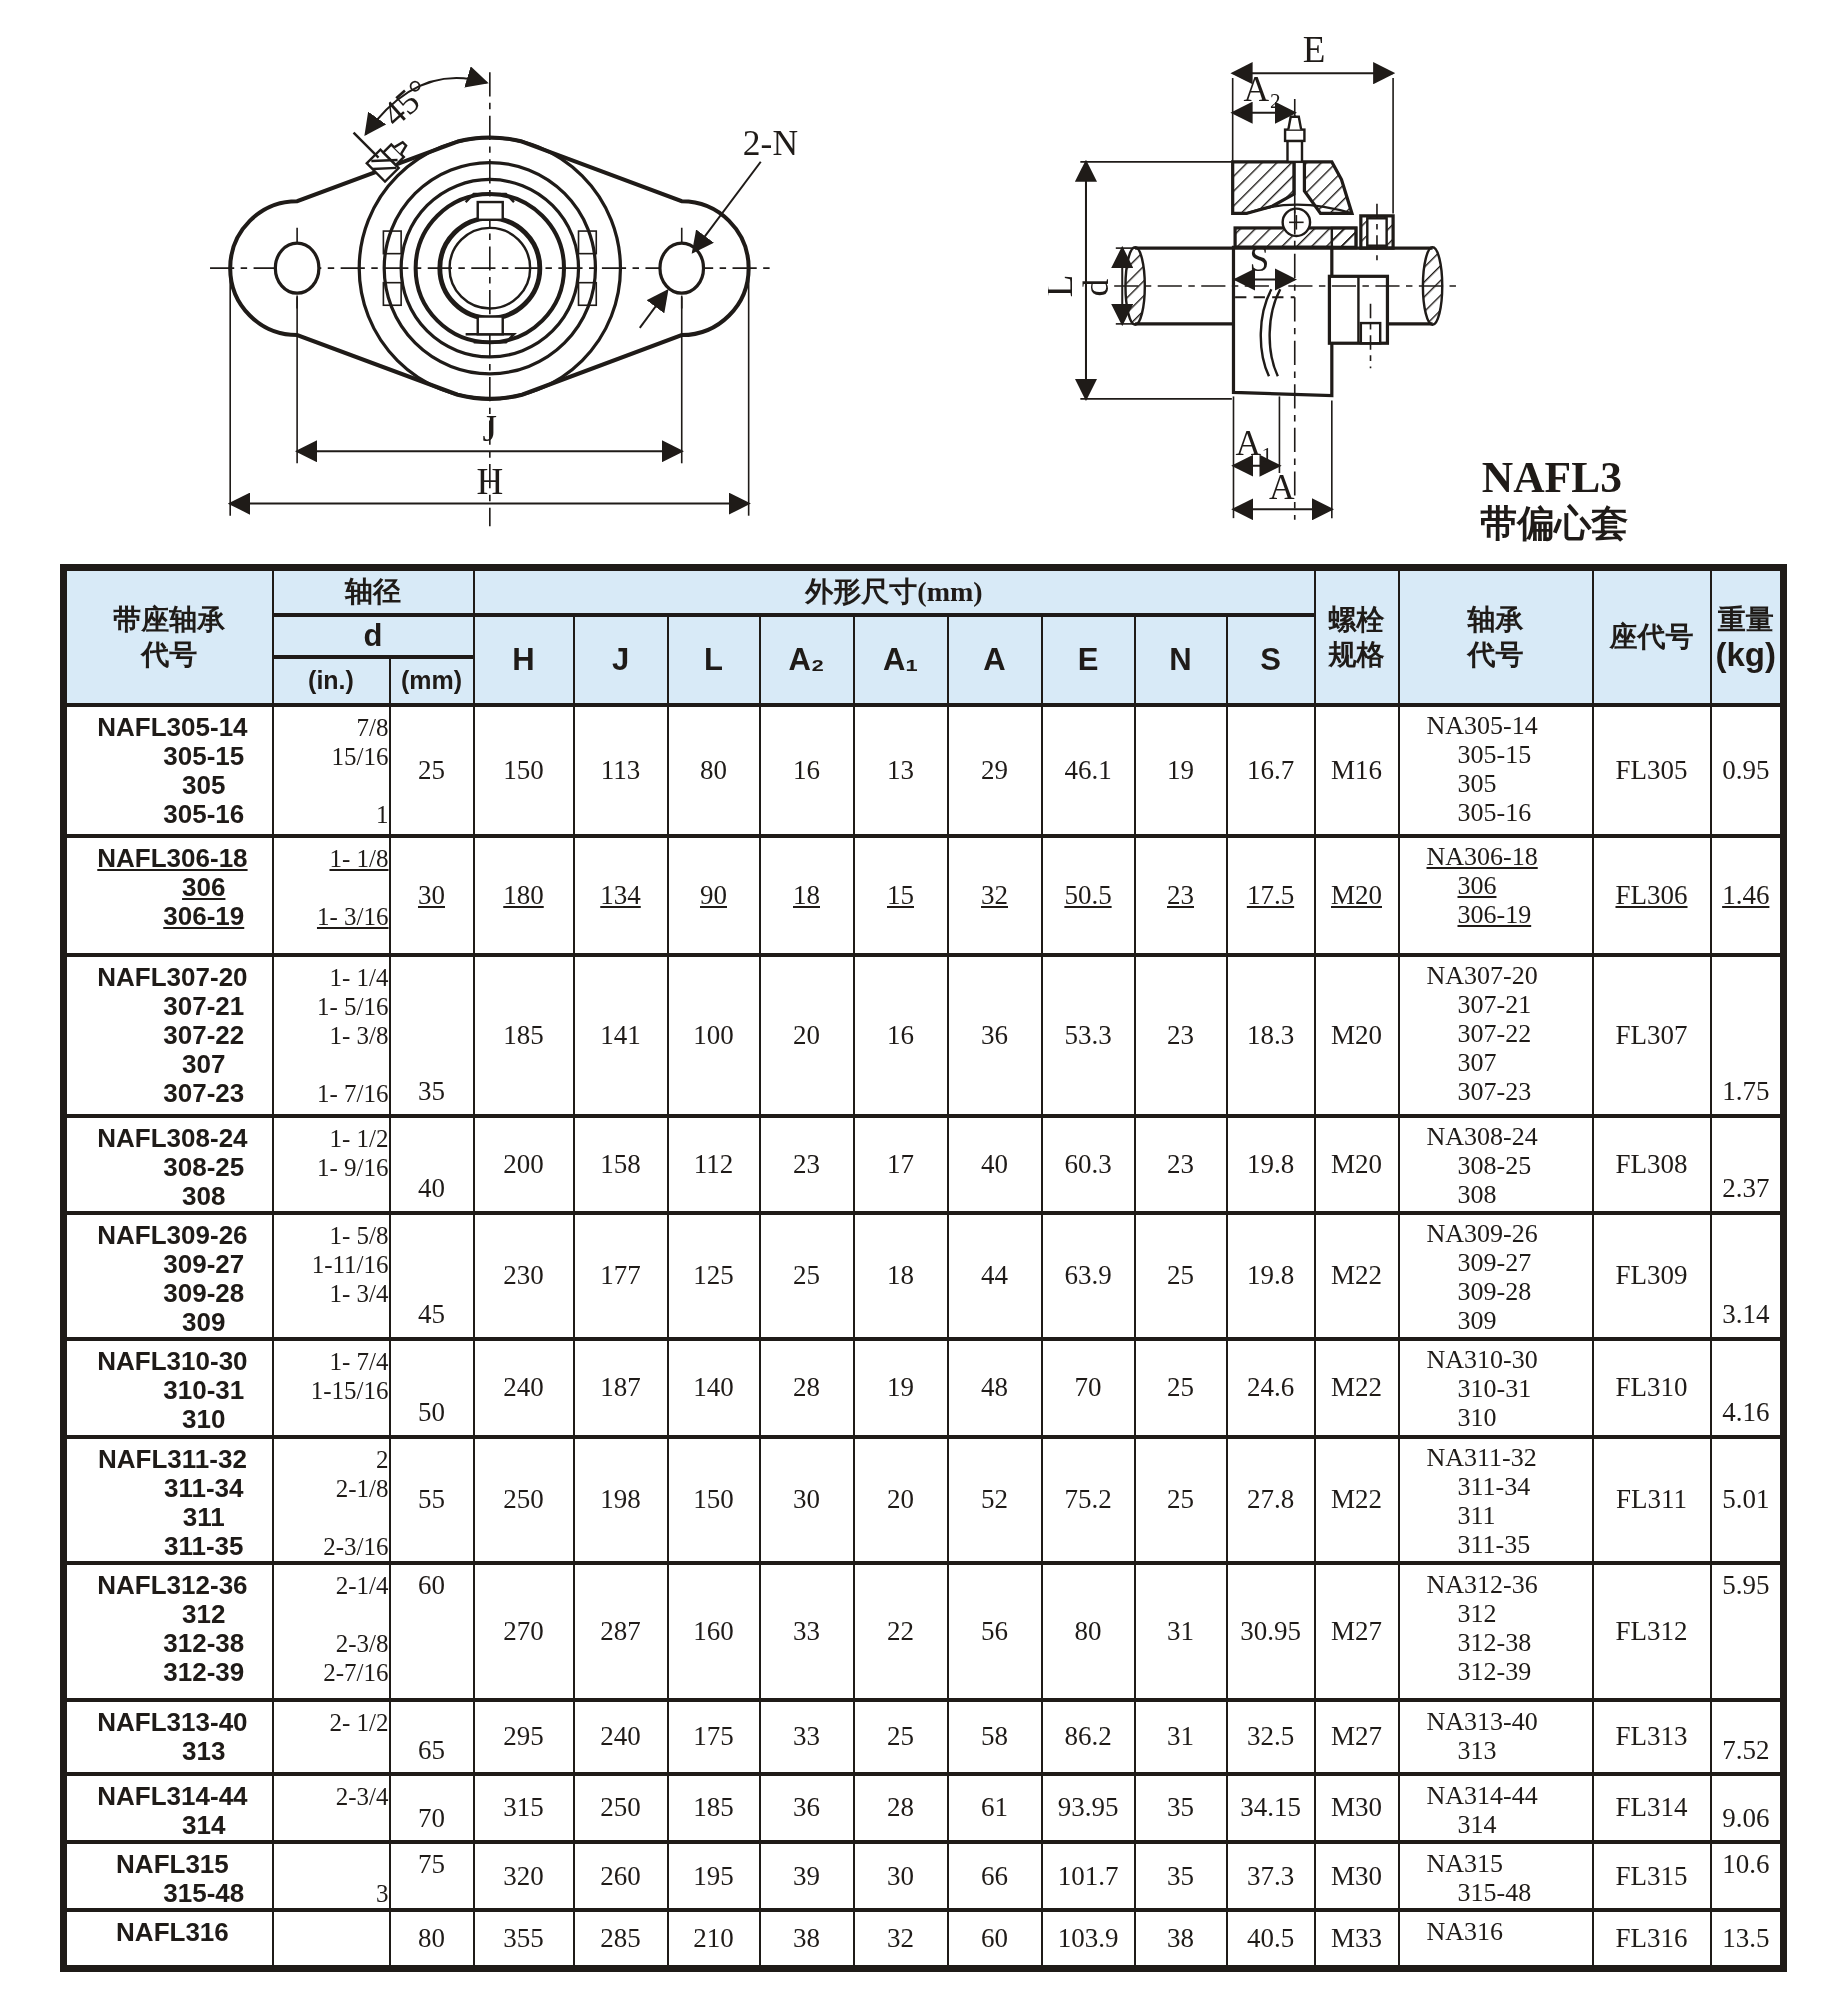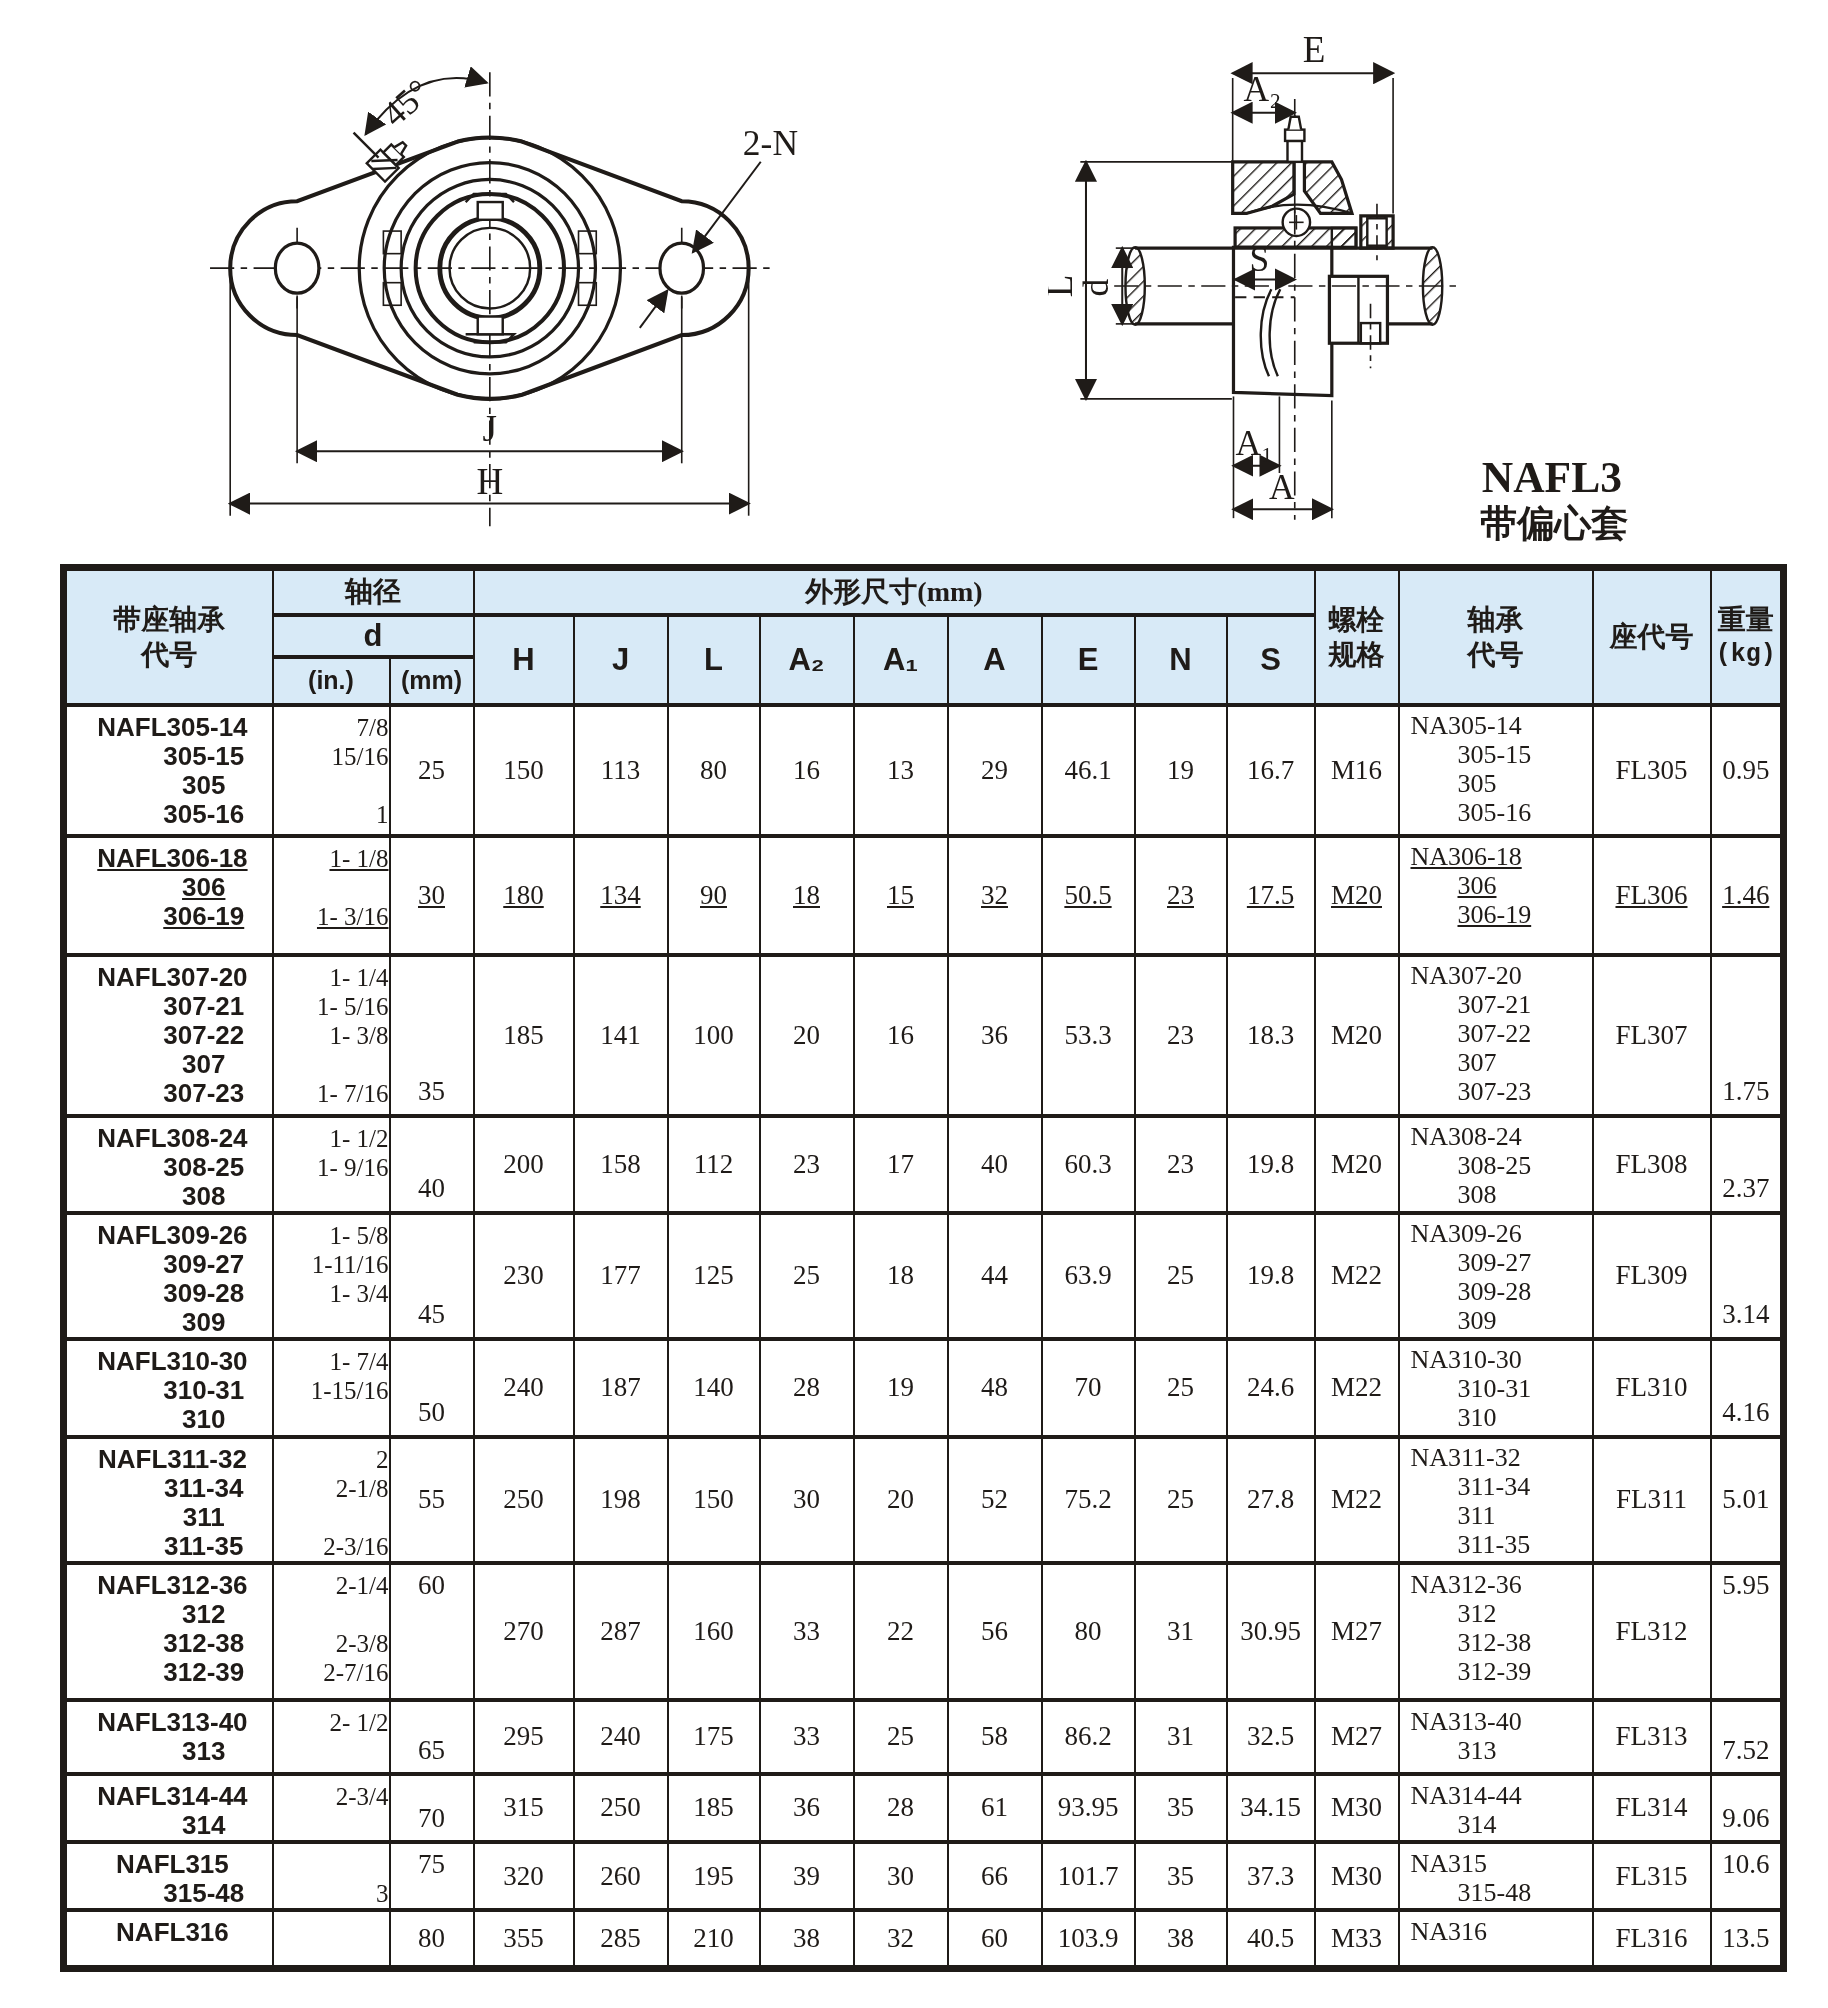--- a/index.html
+++ b/index.html
@@ -16,21 +16,21 @@
   #spec thead th{background:#D8EAF7;text-align:center;vertical-align:middle}
   .th-cn{font:bold 28px "Liberation Serif",serif;line-height:35px}
   .th-letter{font:bold 31px "Liberation Sans",sans-serif}
   .th-unit{font:bold 25px "Liberation Sans",sans-serif}
   .c-codes{font:bold 26px "Liberation Sans",sans-serif;vertical-align:top;text-align:center;padding-top:6px}
   .c-bcodes{font:26px "Liberation Serif",serif;vertical-align:top;text-align:left;padding-top:4.8px}
   .c-din{font:25px "Liberation Serif",serif;vertical-align:top;text-align:right;padding-top:6.4px}
   .line{height:29px;line-height:29px;white-space:nowrap}
   .c-codes .first{padding-left:6.4px}
   .c-codes .cont{padding-left:69px}
-  .c-bcodes .first{padding-left:11px}
+  .c-bcodes .first{padding-left:27px}
   .c-bcodes .cont{padding-left:58px}
   .c-din .line{padding-left:9.7px}
   .c-num{font:27px "Liberation Serif",serif;text-align:center;vertical-align:middle}
   .c-mm,.c-wt{font:27px "Liberation Serif",serif;text-align:center;vertical-align:middle}
   .v-top{vertical-align:top;padding-top:4.8px}
   .v-mid{vertical-align:middle}
   .v-bot{vertical-align:bottom;padding-bottom:6.4px}
 </style>
 </head>
 <body>
@@ -223,21 +223,21 @@
           <div>螺栓</div>
           <div>规格</div>
         </th>
         <th rowspan="3" class="th-cn">
           <div>轴承</div>
           <div>代号</div>
         </th>
         <th rowspan="3" class="th-cn">座代号</th>
         <th rowspan="3" class="th-cn">
           <div>重量</div>
-          <div style="font-family:Liberation Mono, monospace;font-size:25px">(kg)</div>
+          <div style="font-family:Liberation Sans, sans-serif;font-size:33px">(kg)</div>
         </th>
       </tr>
       <tr style="height:42px">
         <th colspan="2" class="th-letter">d</th>
         <th rowspan="2" class="th-letter">H</th>
         <th rowspan="2" class="th-letter">J</th>
         <th rowspan="2" class="th-letter">L</th>
         <th rowspan="2" class="th-letter">A₂</th>
         <th rowspan="2" class="th-letter">A₁</th>
         <th rowspan="2" class="th-letter">A</th>

